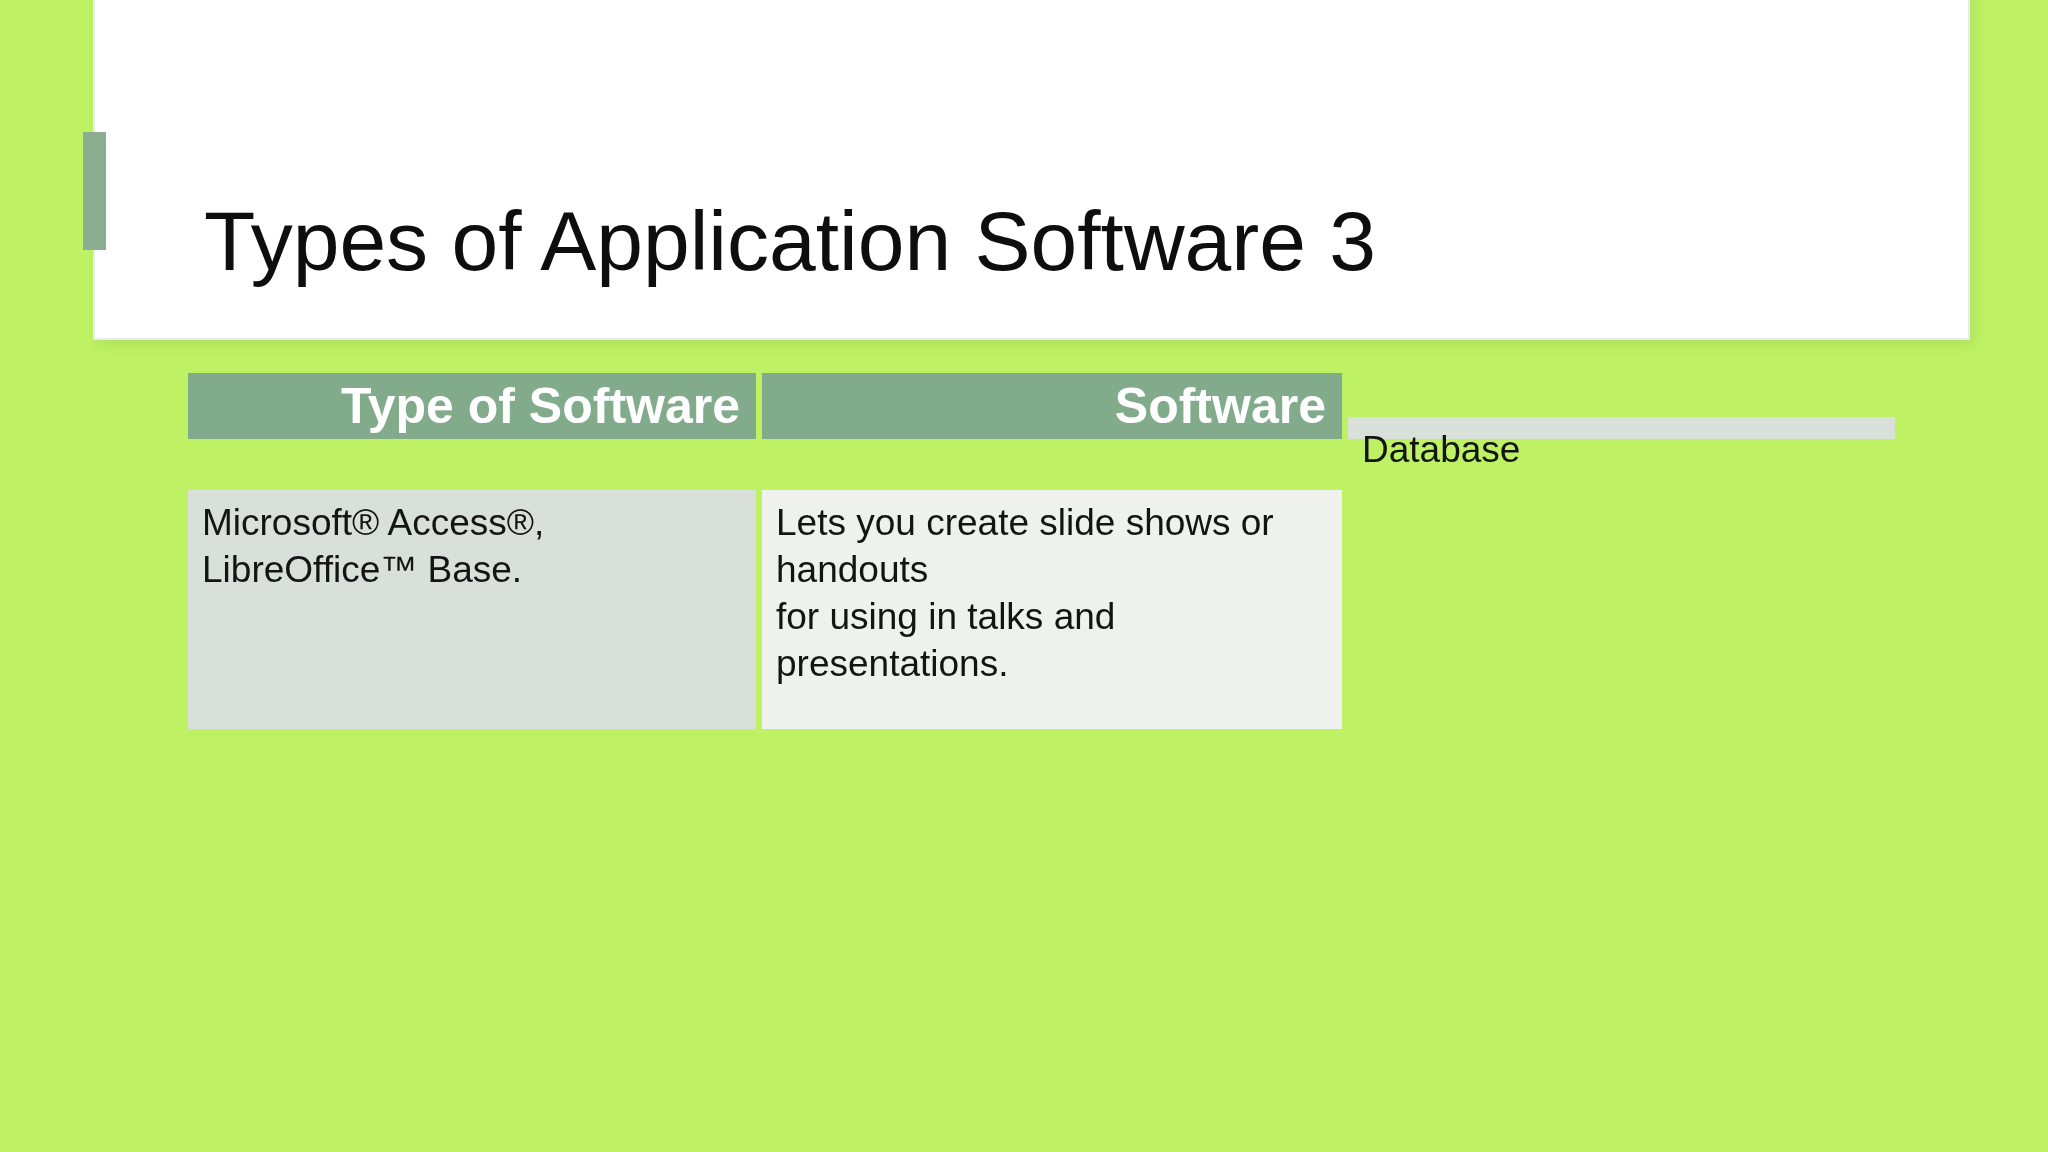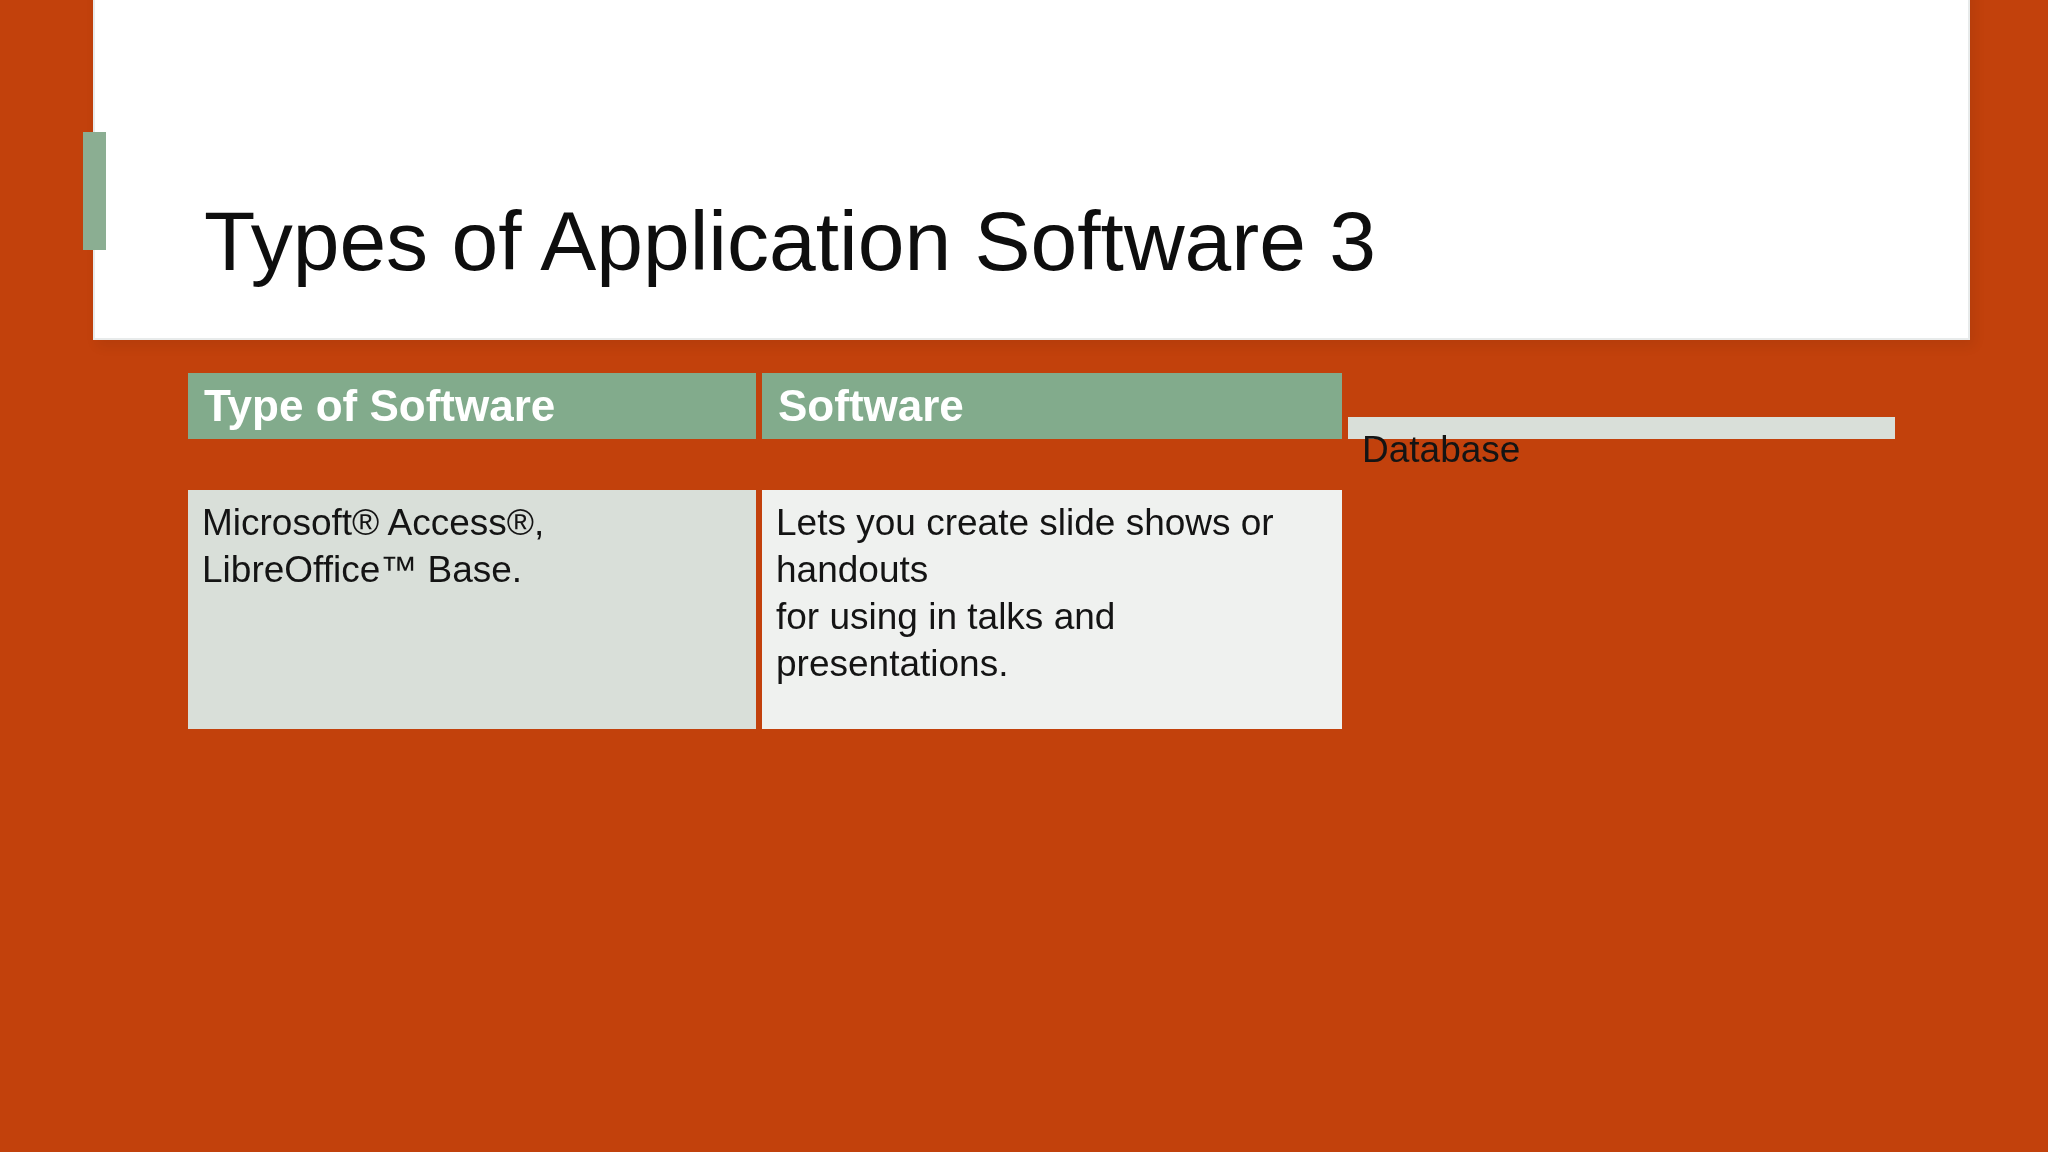--- a/index.html
+++ b/index.html
@@ -1,21 +1,21 @@
 <!DOCTYPE html>
 <html style="--accent-bar: #8bae92; --header-bg: #82ab8c; --header-text: #ffffff; --row1-bg: #d9dfd9; --row2-bg: #eff1ef; --body-text: #141414;"><head>
 <meta charset="utf-8">
 <style>
   html, body { margin: 0; padding: 0; background: #ffffff; }
 
   .canvas {
     position: relative;
     width: 2048px;
     height: 1152px;
-    background: #c2410c;
+    background: #bef264;
     overflow: hidden;
     font-family: "Liberation Sans", "DejaVu Sans", sans-serif;
     color: #141414;
   }
 
   .title-card {
     position: absolute;
     left: 93px;
     top: -26px;
     width: 1877px;
@@ -55,25 +55,26 @@
     grid-template-columns: 568px 580px 547px;
     grid-template-rows: 66px 283px 280px;
     column-gap: 6px;
     row-gap: 7px;
   }
 
   .hcell {
     background: var(--header-bg, #82ab8c);
     color: var(--header-text, #ffffff);
     font-weight: 700;
-    font-size: 44px;
+    font-size: 50px;
     display: flex;
     align-items: center;
     padding: 8px 16px;
     box-sizing: border-box;
+    justify-content: flex-end;
   }
 
   .bcell {
     font-size: 37px;
     line-height: 47px;
     padding: 9px 14px;
     box-sizing: border-box;
     color: var(--body-text, #141414);
     margin-top: 44px;
   }

